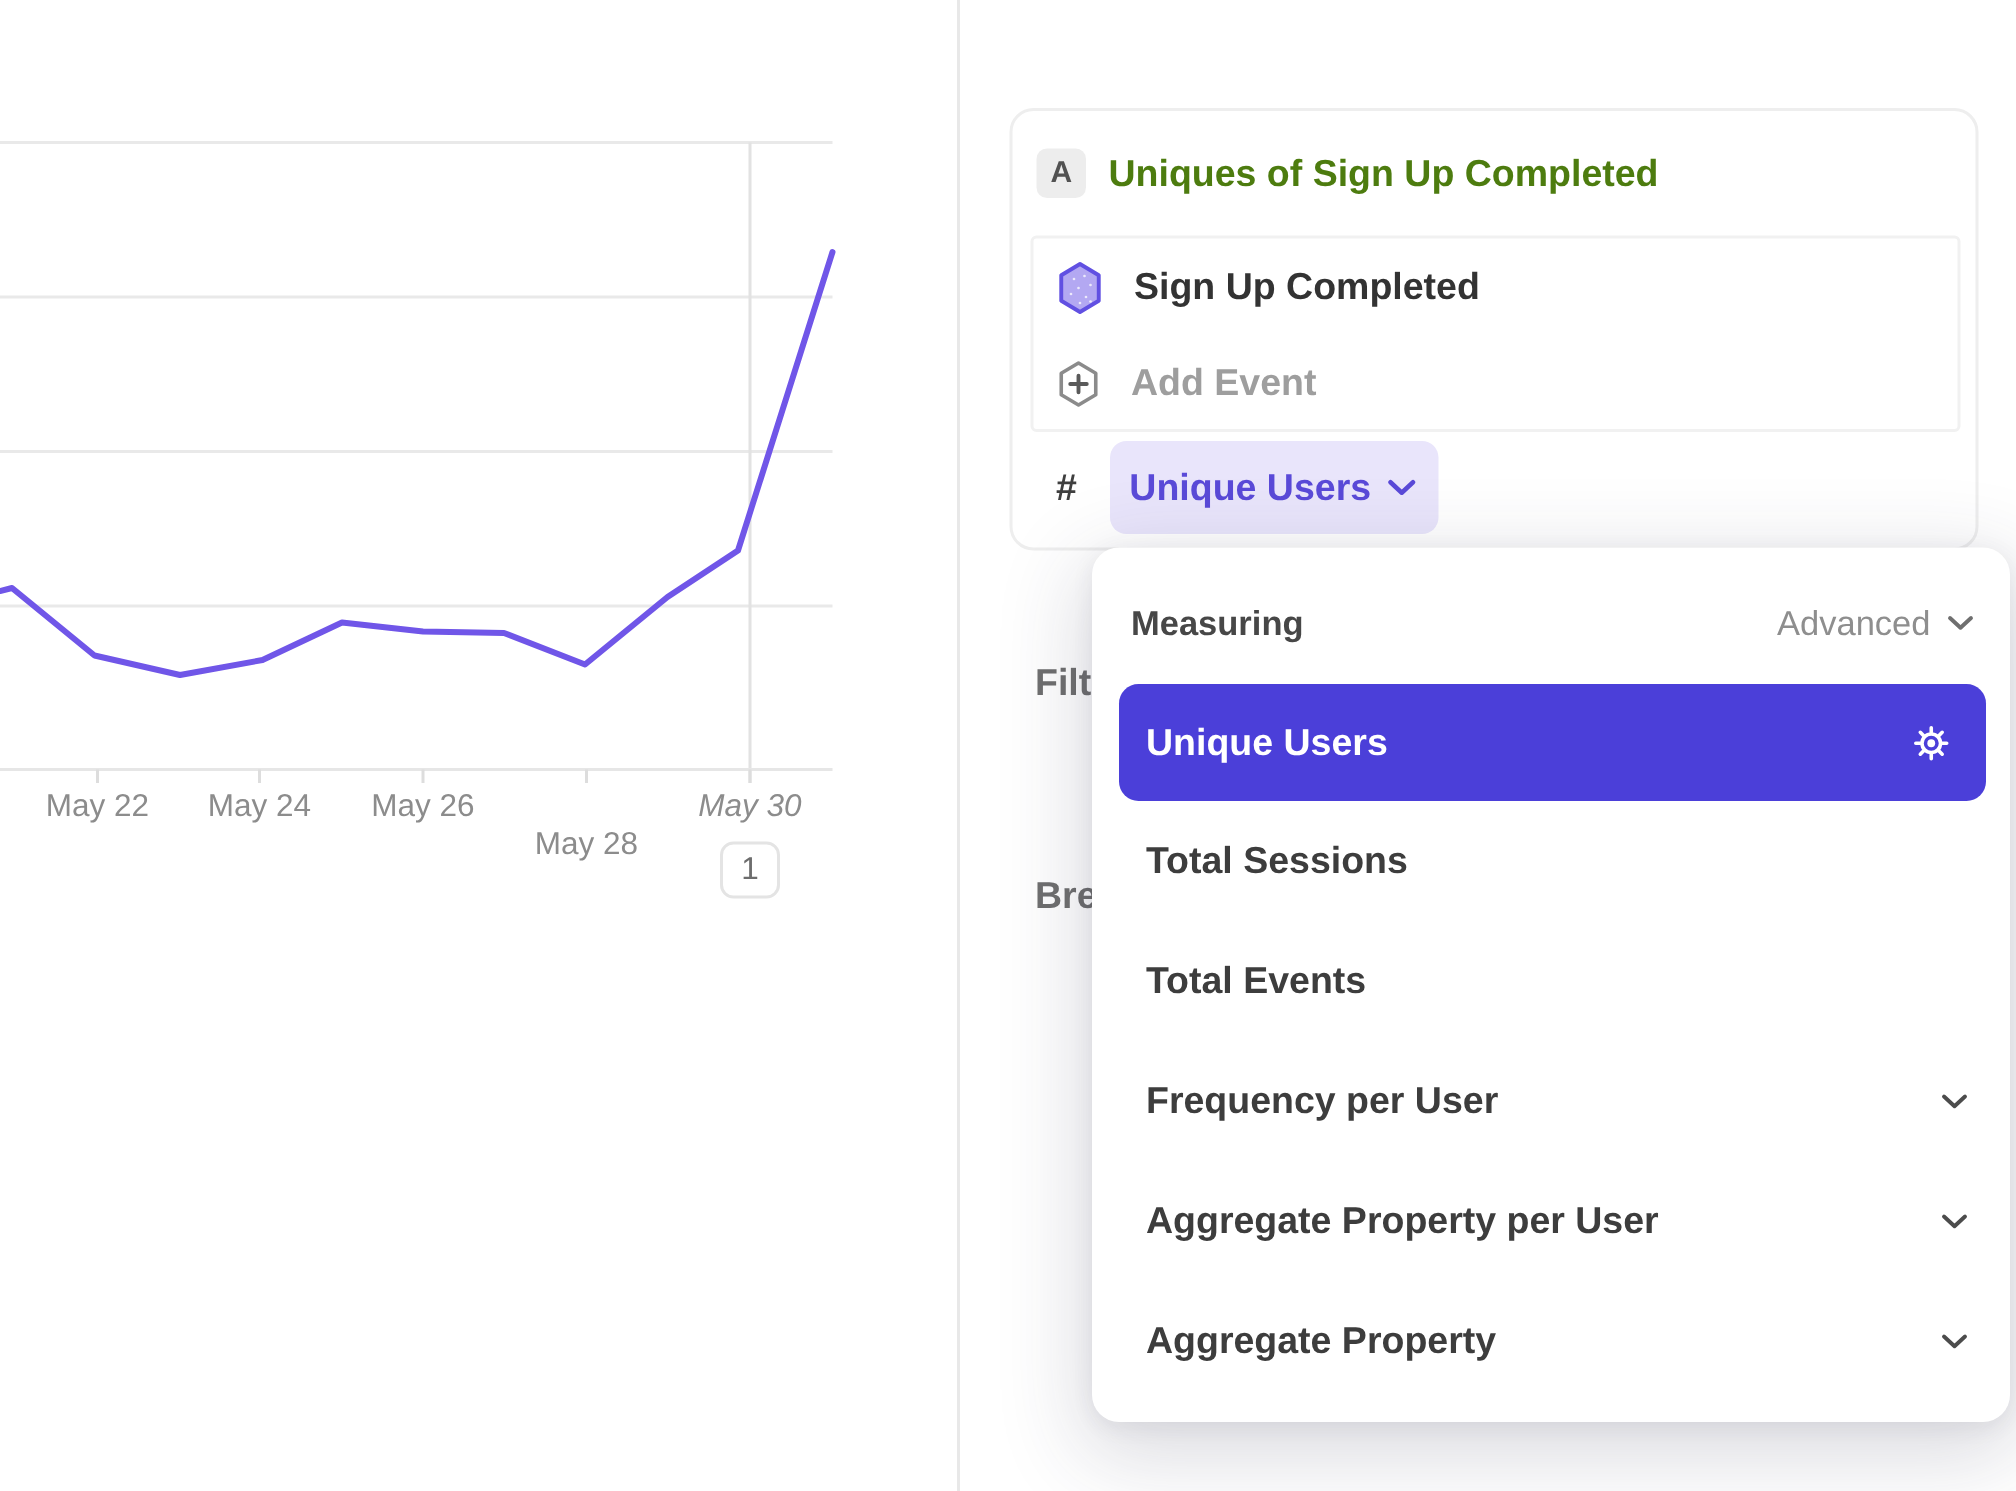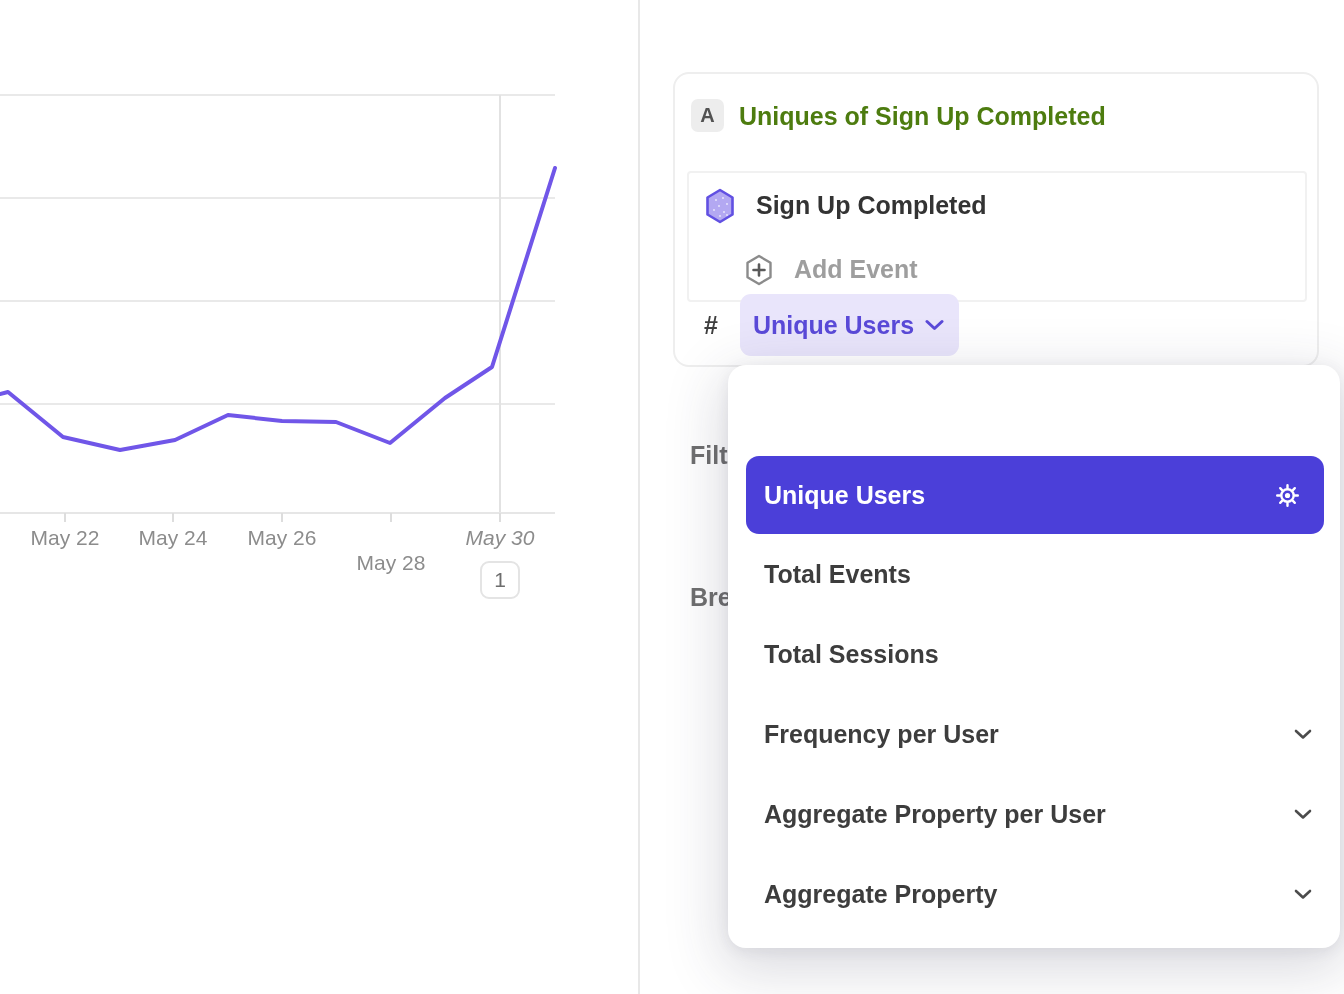--- a/index.html
+++ b/index.html
@@ -46,27 +46,27 @@
   #clause-letter {
     position:absolute; left:16px; top:25px; width:33px; height:33px;
     background:#ededed; border-radius:7px; display:flex; align-items:center; justify-content:center;
     font-size:20px; font-weight:700; color:#525252;
   }
   #clause-title {
     position:absolute; left:64px; top:28px; height:28px; line-height:28px;
     font-size:25px; font-weight:600; color:#4d7c0f; white-space:nowrap;
   }
   #event-card {
-    position:absolute; left:12px; top:97px; width:620px; height:131px;
+    position:absolute; left:12px; top:83px; width:620px; height:131px;
     border:2px solid #f1f1f1; border-radius:4px; background:#fff;
   }
   .event-row { position:absolute; left:0; width:100%; height:65px;
     display:flex; align-items:center; padding-left:16px; gap:21px; cursor:pointer; }
   .event-row.r1 { top:0; }
-  .event-row.r2 { top:64px;margin-left:40px; }
+  .event-row.r2 { top:64px; }
   .event-label { font-size:25px; font-weight:600; color:#333333; white-space:nowrap; }
   .add-label   { font-size:25px; font-weight:600; color:#9e9e9e; white-space:nowrap; }
 
   #count-row { position:absolute; left:29px; top:219px; height:64px;
     display:flex; align-items:center; gap:22px; }
   #count-hash { font-size:25px; font-weight:700; color:#3f3f3f; }
   #count-pill {
     height:62px; border-radius:11px; background:#e9e5fb;
     display:flex; align-items:center; padding:0 15px 0 13px; gap:11px; cursor:pointer;
   }
@@ -178,39 +178,48 @@
           <path d="M2 2.5 L9.5 9.5 L17 2.5" fill="none" stroke="#5a4ad8" stroke-width="3" stroke-linecap="round" stroke-linejoin="round"></path>
         </svg>
       </div>
     </div>
   </div>
 
   <div class="section-heading" id="filters-heading">Filters</div>
   <div class="section-heading" id="breakdowns-heading">Breakdowns</div>
 
   <div id="measure-menu">
+    <div id="menu-header">
+      <span id="measuring-label">Measuring</span>
+      <div id="advanced-toggle">
+        <span id="advanced-label">Advanced</span>
+        <svg class="chev" width="18" height="11" viewBox="0 0 18 11">
+          <path d="M2 2 L9 8.5 L16 2" fill="none" stroke="#6f6f6f" stroke-width="2.6" stroke-linecap="round" stroke-linejoin="round"></path>
+        </svg>
+      </div>
+    </div>
 
     <div id="selected-row">
       <span class="sel-label">Unique Users</span>
       <svg class="gear" width="27" height="27" viewBox="0 0 27 27">
         <g stroke="#ffffff" stroke-width="2.4" fill="none" stroke-linecap="round">
           <circle cx="13.5" cy="13.5" r="6.2"></circle>
           <path d="M13.5 3.2 V6.1 M13.5 20.9 V23.8 M3.2 13.5 H6.1 M20.9 13.5 H23.8
                    M6.2 6.2 L8.3 8.3 M18.7 18.7 L20.8 20.8 M20.8 6.2 L18.7 8.3 M8.3 18.7 L6.2 20.8"></path>
         </g>
         <circle cx="13.5" cy="13.5" r="2.6" fill="#ffffff"></circle>
       </svg>
     </div>
 
     <div id="menu-items">
       <div class="menu-item">
+        <span class="mi-label">Total Sessions</span>
+      </div>
+      <div class="menu-item">
         <span class="mi-label">Total Events</span>
-      </div>
-      <div class="menu-item">
-        <span class="mi-label">Total Sessions</span>
       </div>
       <div class="menu-item">
         <span class="mi-label">Frequency per User</span>
         <svg class="mi-chevron chev" width="18" height="11" viewBox="0 0 18 11">
           <path d="M2 2 L9 8.5 L16 2" fill="none" stroke="#4c4c4c" stroke-width="2.6" stroke-linecap="round" stroke-linejoin="round"></path>
         </svg>
       </div>
       <div class="menu-item">
         <span class="mi-label">Aggregate Property per User</span>
         <svg class="mi-chevron chev" width="18" height="11" viewBox="0 0 18 11">

